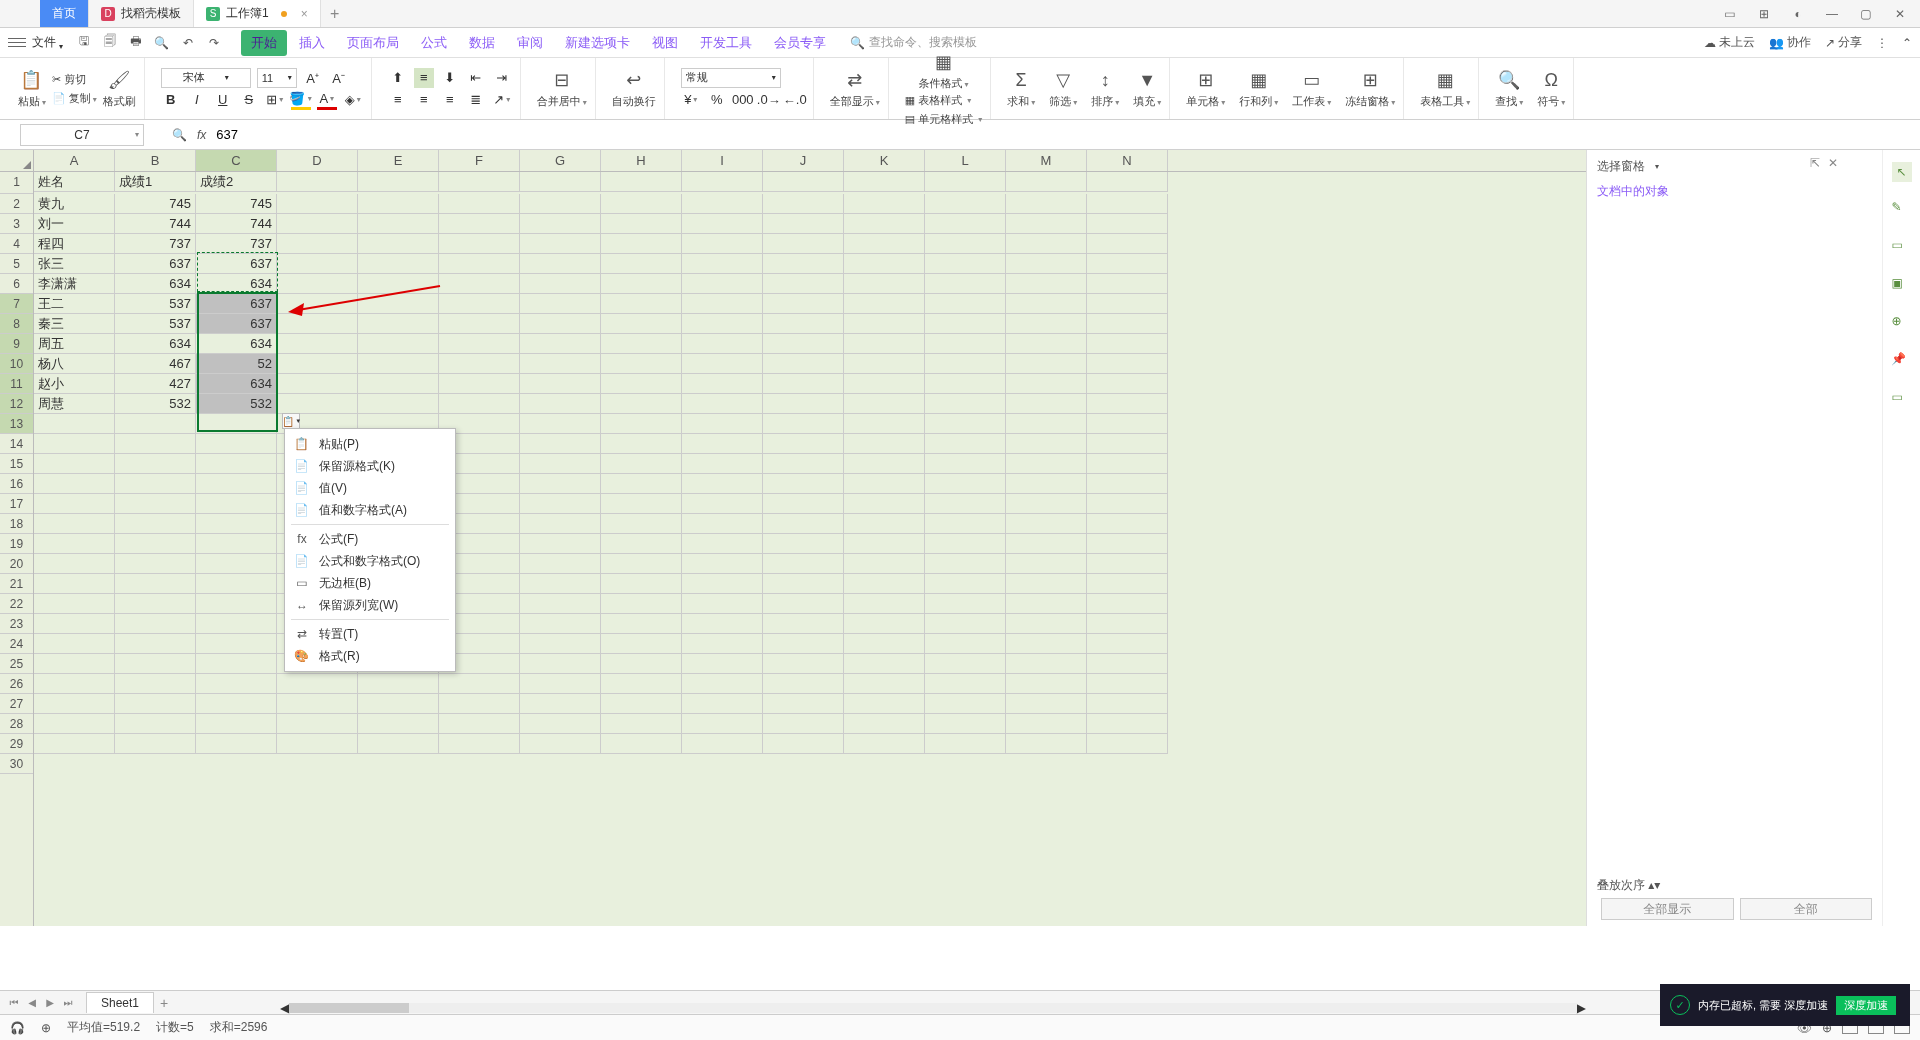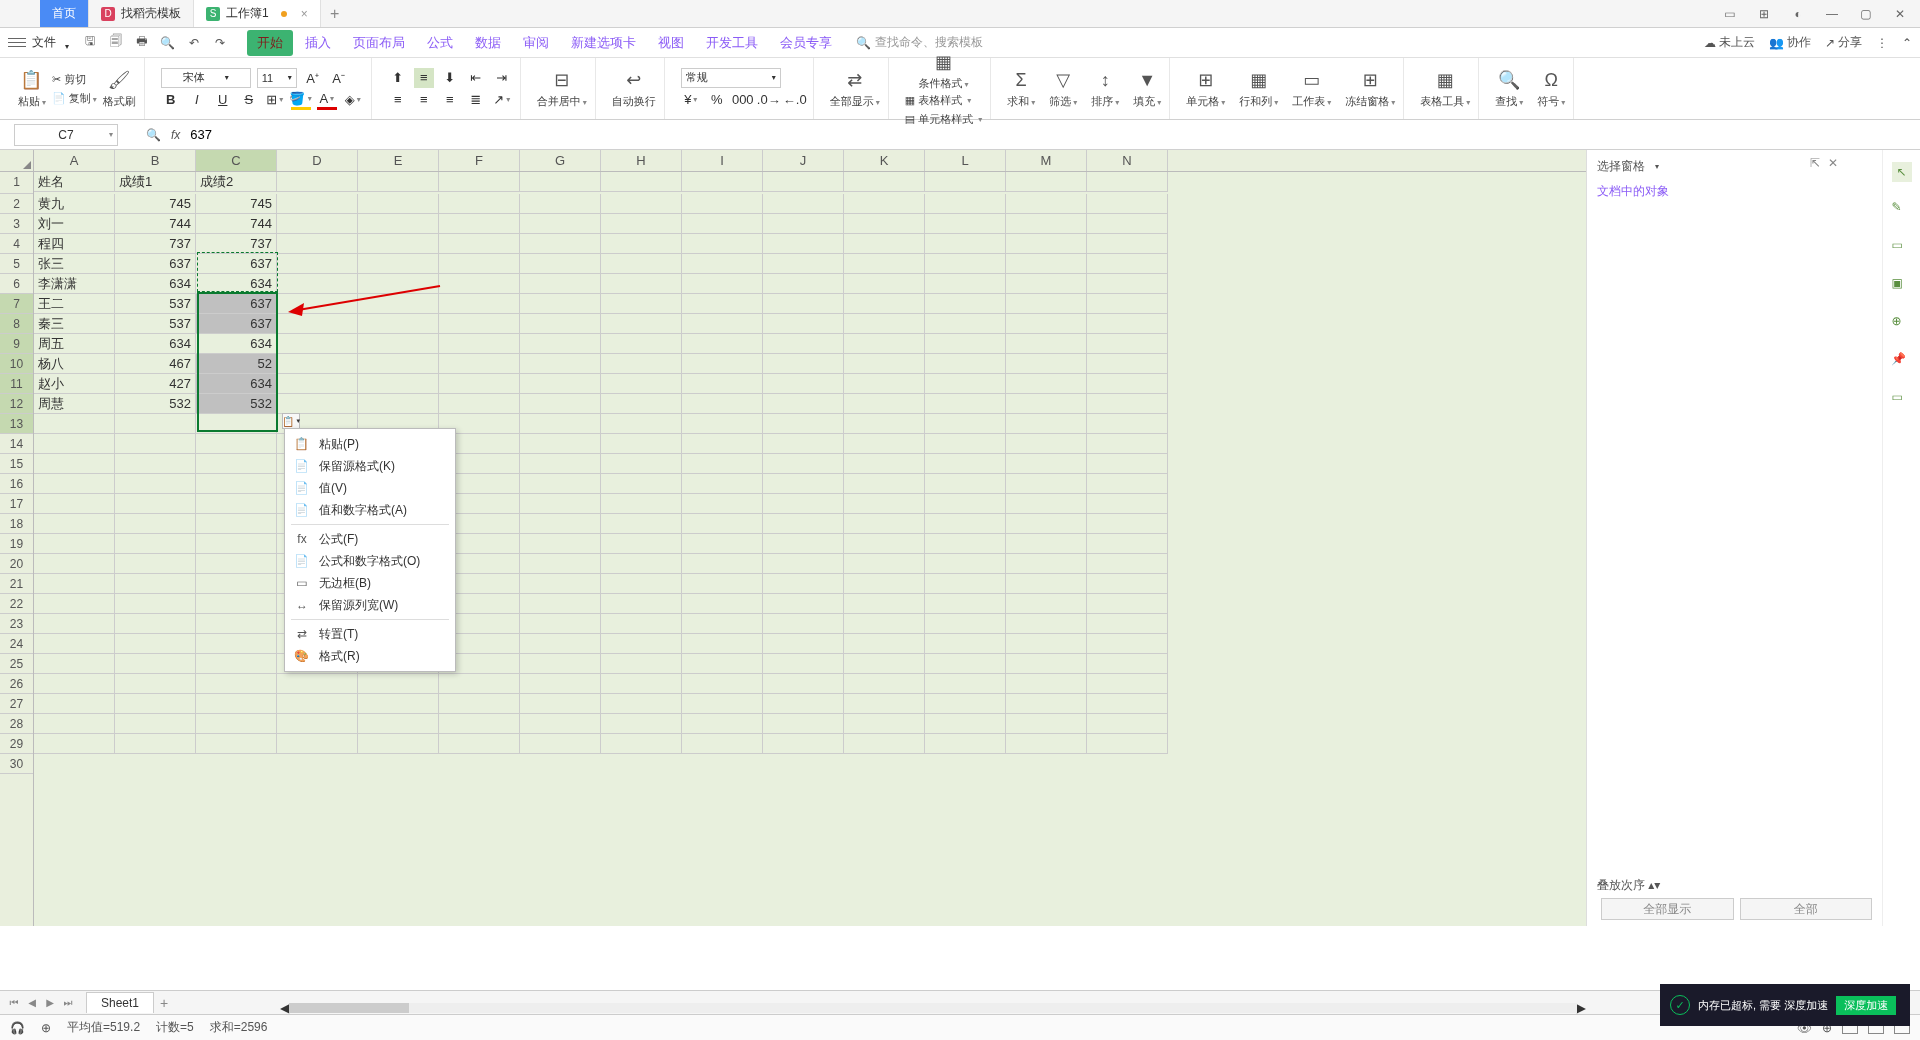--- a/index.html
+++ b/index.html
@@ -16,45 +16,45 @@
 .tab-close { margin-left: 8px; color: #999; }
 .tab-dot { width: 6px; height: 6px; background: #f0a020; border-radius: 50%; margin-left: 6px; }
 .new-tab { width: 28px; display: flex; align-items: center; justify-content: center; color: #888; font-size: 16px; }
 .titlebar-right { margin-left: auto; display: flex; align-items: center; gap: 10px; padding-right: 8px; }
 .winbtn { width: 24px; height: 20px; display: flex; align-items: center; justify-content: center; color: #666; }
 
 
 .menubar { height: 30px; display: flex; align-items: center; padding: 0 8px; gap: 2px; border-bottom: 1px solid #e0e0e0; }
 .hamburger { width: 18px; display: flex; flex-direction: column; gap: 3px; margin-right: 4px; }
 .hamburger span { height: 1px; background: #666; }
-.file-menu { display: flex; align-items: flex-end; gap: 9px; margin-right: 10px; font-size: 12px; }
+.file-menu { display: flex; align-items: flex-end; gap: 3px; margin-right: 10px; font-size: 12px; }
 .qat { display: flex; gap: 8px; margin-right: 16px; }
 .qat-icon { width: 18px; height: 18px; color: #555; display: flex; align-items: center; justify-content: center; }
 .menu-item { padding: 4px 10px; font-size: 13px; cursor: pointer; color: #8b5cf6; }
-.menu-item.active { background: #3cb371; color: #7f1d1d; border-radius: 3px; }
+.menu-item.active { background: #3cb371; color: #4c1d95; border-radius: 3px; }
 .search-box { display: flex; align-items: center; margin-left: 12px; color: #999; gap: 4px; font-size: 12px; }
 .menubar-right { margin-left: auto; display: flex; align-items: center; gap: 14px; color: #555; font-size: 12px; }
 .menubar-right .itm { display: flex; align-items: center; gap: 3px; }
 
 
 .ribbon { height: 62px; display: flex; align-items: center; padding: 0 10px; border-bottom: 1px solid #d0d0d0; gap: 8px; }
 .ribbon-group { display: flex; flex-direction: column; justify-content: center; gap: 2px; border-right: 1px solid #e8e8e8; padding: 0 8px; height: 100%; }
 .rg-row { display: flex; align-items: center; gap: 6px; }
 .big-btn { display: flex; flex-direction: column; align-items: center; gap: 2px; font-size: 11px; color: #444; }
 .big-icon { width: 24px; height: 24px; display: flex; align-items: center; justify-content: center; font-size: 18px; color: #555; }
 .small-btn { display: flex; align-items: center; gap: 3px; font-size: 11px; color: #444; }
 .font-select { width: 90px; height: 20px; border: 1px solid #ccc; font-size: 11px; padding: 0 21px; display: flex; align-items: center; justify-content: space-between; }
 .size-select { width: 40px; height: 20px; border: 1px solid #ccc; font-size: 11px; padding: 0 4px; display: flex; align-items: center; justify-content: space-between; }
 .fmt-btn { width: 20px; height: 20px; display: flex; align-items: center; justify-content: center; font-size: 13px; }
 .num-select { width: 100px; height: 20px; border: 1px solid #ccc; font-size: 11px; padding: 0 4px; display: flex; align-items: center; justify-content: space-between; }
 .dd::after { content: "▾"; font-size: 8px; margin-left: 2px; color: #888; }
 
 
 .formulabar { height: 30px; display: flex; align-items: center; border-bottom: 1px solid #d0d0d0; }
-.namebox { width: 104px; height: 22px; margin-left: 14px; border: 1px solid #ccc; display: flex; align-items: center; justify-content: center; font-size: 12px; position: relative; }
+.namebox { width: 124px; height: 22px; margin-left: 20px; border: 1px solid #ccc; display: flex; align-items: center; justify-content: center; font-size: 12px; position: relative; }
 .namebox::after { content: "▾"; font-size: 8px; position: absolute; right: 4px; color: #888; }
 .fx-area { display: flex; align-items: center; margin-left: 28px; gap: 10px; flex: 1; }
 .fx-icon { font-style: italic; color: #555; }
 .fx-input { flex: 1; height: 22px; border: none; font-size: 13px; }
 
 
 .sheet-area { display: flex; height: 776px; }
 .row-headers { width: 34px; background: #e9efdd; border-right: 1px solid #bbb; }
 .corner { height: 22px; border-bottom: 1px solid #bbb; background: #e9efdd; position: relative; }
 .corner::after { content: ""; position: absolute; right: 2px; bottom: 2px; width: 0; height: 0; border-right: 8px solid #888; border-top: 8px solid transparent; }

